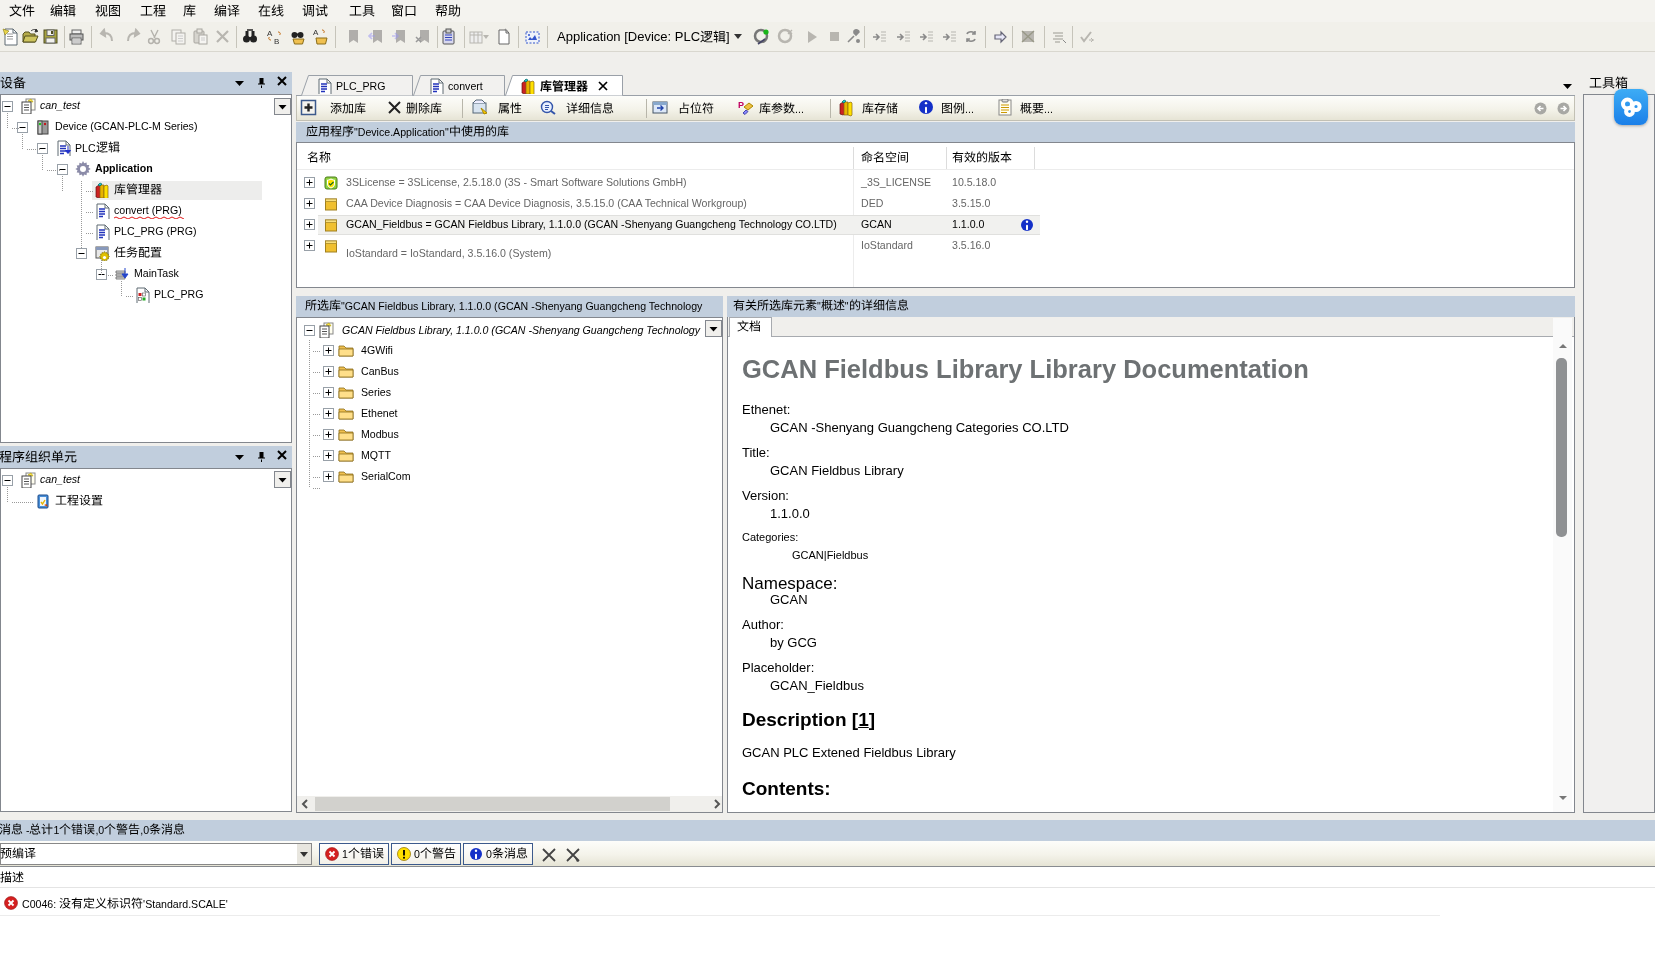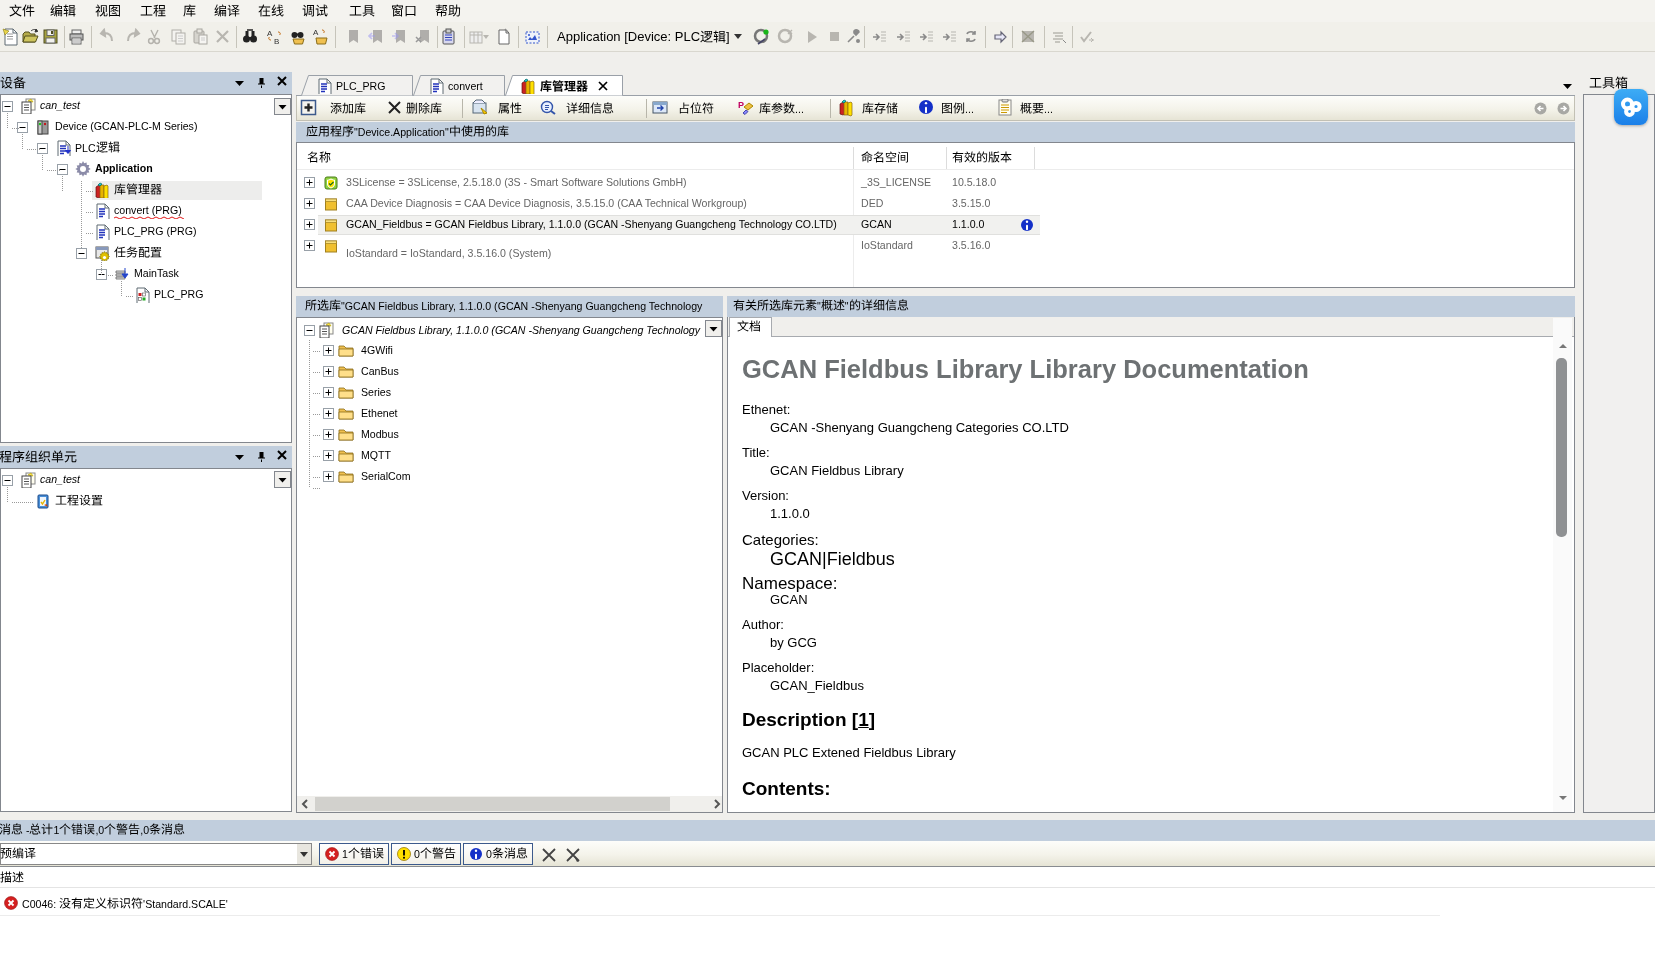--- a/index.html
+++ b/index.html
@@ -1029,22 +1029,22 @@
       <use href="#c6587" x="0"></use>
       <use href="#c6863" x="1000"></use>
     </svg></div>
 <div class="a" style="left:742px;top:355px;font-size:25.5px;font-weight:bold;color:#6d7173;white-space:nowrap">GCAN Fieldbus Library Library Documentation</div>
 <div class="a" style="left:742px;top:402px;font-size:13px">Ethenet:</div>
 <div class="a" style="left:770px;top:420px;font-size:13px">GCAN -Shenyang Guangcheng Categories CO.LTD</div>
 <div class="a" style="left:742px;top:445px;font-size:13px">Title:</div>
 <div class="a" style="left:770px;top:463px;font-size:13px">GCAN Fieldbus Library</div>
 <div class="a" style="left:742px;top:488px;font-size:13px">Version:</div>
 <div class="a" style="left:770px;top:506px;font-size:13px">1.1.0.0</div>
-<div class="a" style="left:742px;top:531px;font-size:15px">Categories:</div>
-<div class="a" style="left:770px;top:549px;font-size:18px">GCAN|Fieldbus</div>
+<div class="a" style="left:742px;top:531px;font-size:11px">Categories:</div>
+<div class="a" style="left:792px;top:549px;font-size:11px">GCAN|Fieldbus</div>
 <div class="a" style="left:742px;top:574px;font-size:17px">Namespace:</div>
 <div class="a" style="left:770px;top:592px;font-size:13px">GCAN</div>
 <div class="a" style="left:742px;top:617px;font-size:13px">Author:</div>
 <div class="a" style="left:770px;top:635px;font-size:13px">by GCG</div>
 <div class="a" style="left:742px;top:660px;font-size:13px">Placeholder:</div>
 <div class="a" style="left:770px;top:678px;font-size:13px">GCAN_Fieldbus</div>
 <div class="a" style="left:742px;top:709px;font-size:19px;font-weight:bold;white-space:nowrap">Description [<span style="text-decoration:underline">1</span>]</div>
 <div class="a" style="left:742px;top:745px;font-size:13px">GCAN PLC Extened Fieldbus Library</div>
 <div class="a" style="left:742px;top:778px;font-size:19px;font-weight:bold">Contents:</div>
 <div class="a" style="left:1553px;top:318px;width:19px;height:494px;background:#fafafa"></div>

